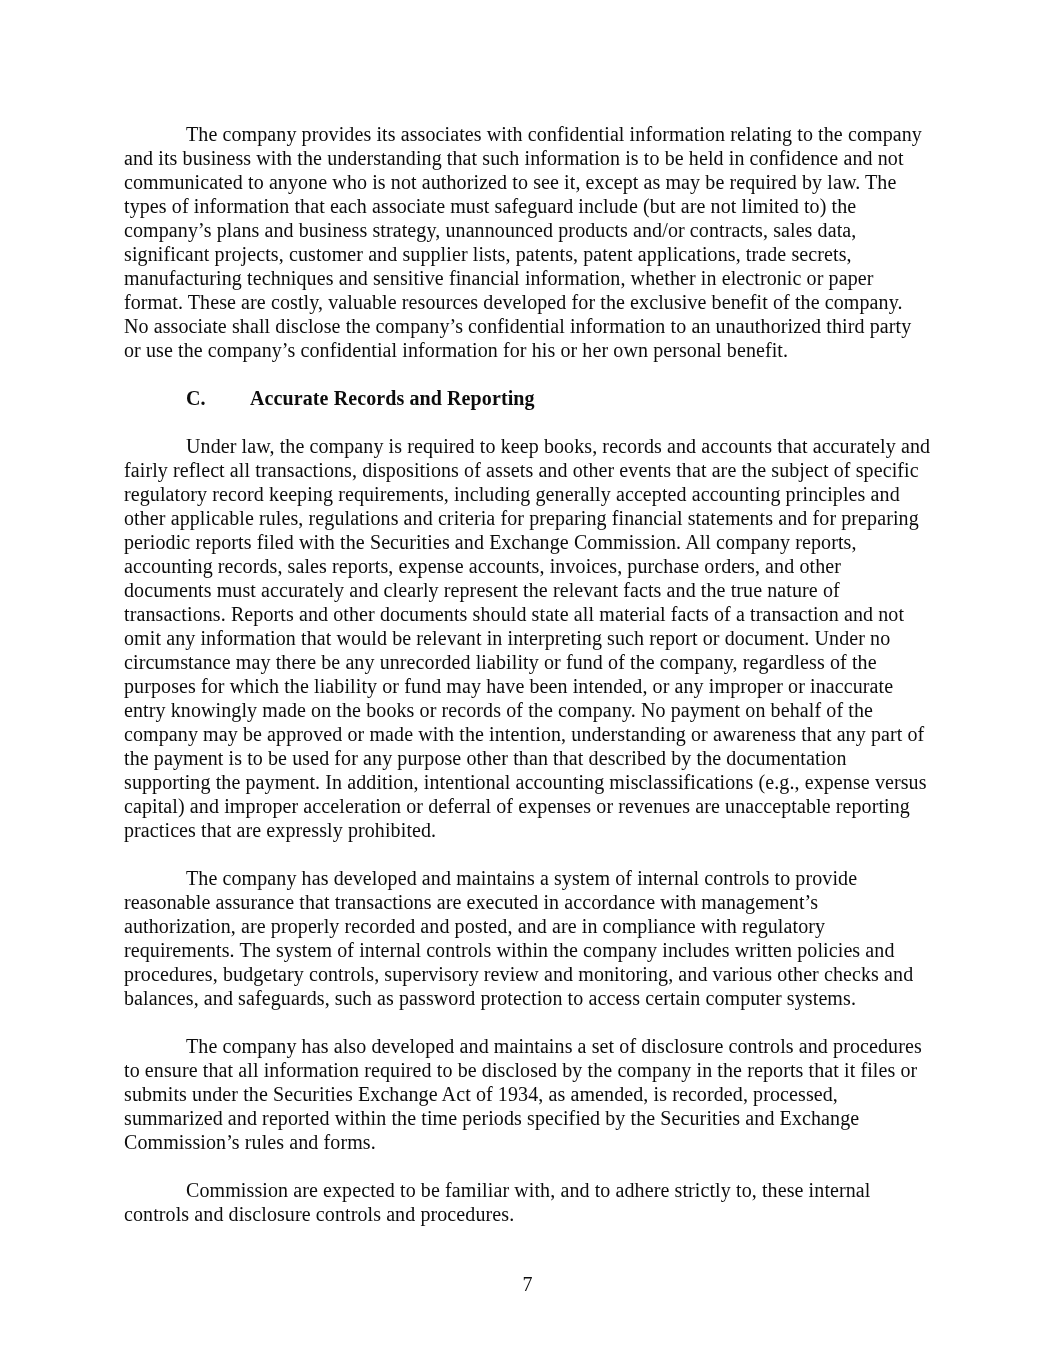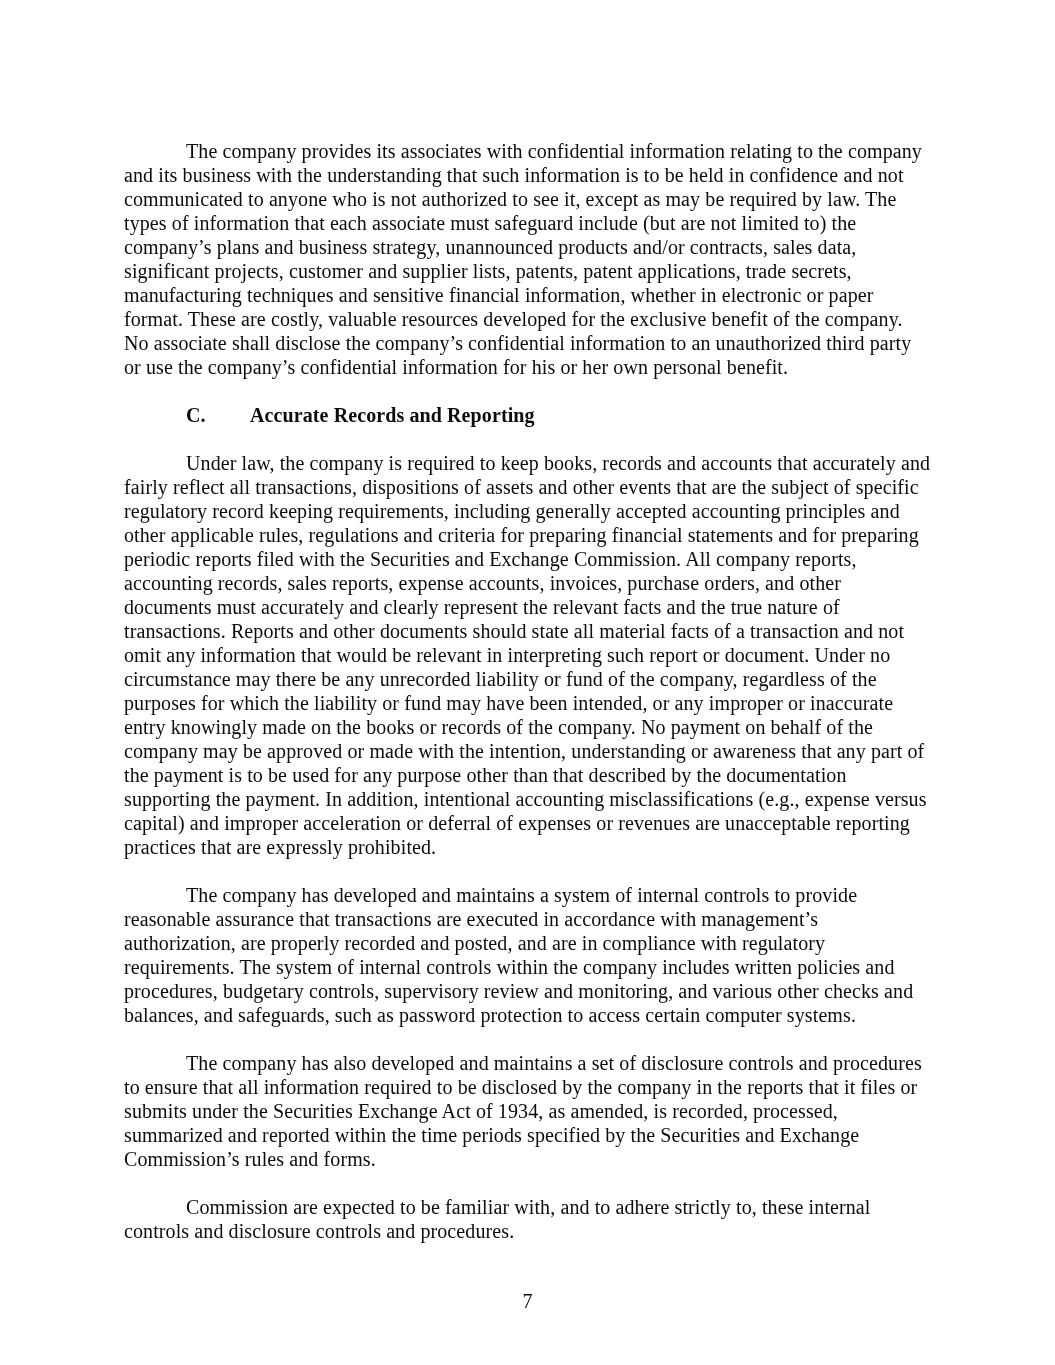--- a/index.html
+++ b/index.html
@@ -10,21 +10,21 @@
   body {
     width: 1055px;
     height: 1365px;
     position: relative;
     font-family: "Liberation Serif", "DejaVu Serif", serif;
     color: #0c0c0c;
     overflow: hidden;
   }
   .page {
     position: absolute;
-    top: 17px;
+    top: 0;
     left: 0;
     width: 1055px;
     height: 1098px;
     box-sizing: border-box;
     padding: 122px 124px 0 124px;
     background: #ffffff;
   }
   .body-text {
     font-size: 20px;
     line-height: 24px;

